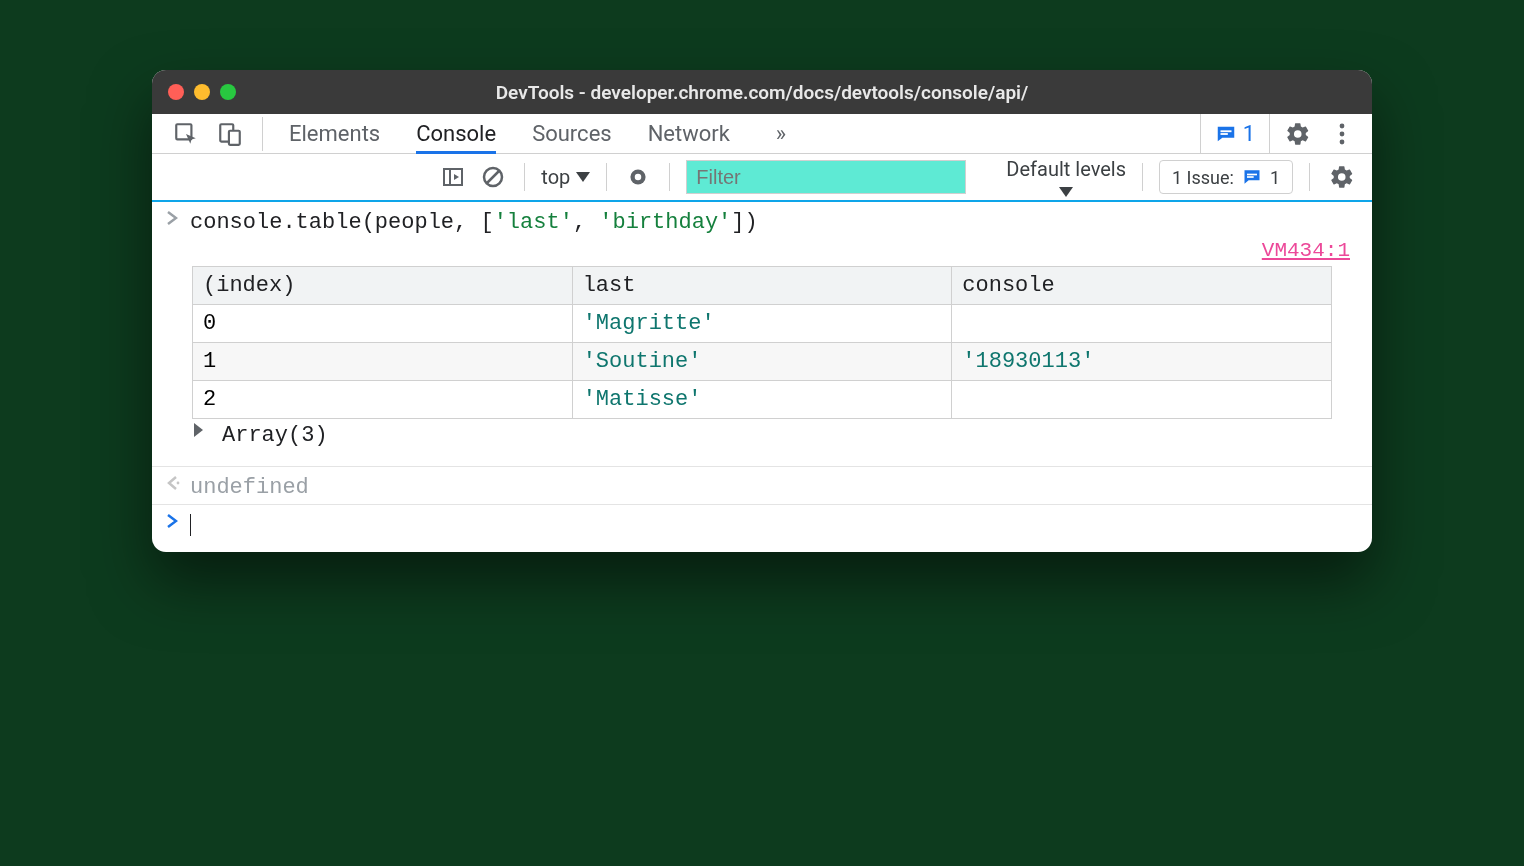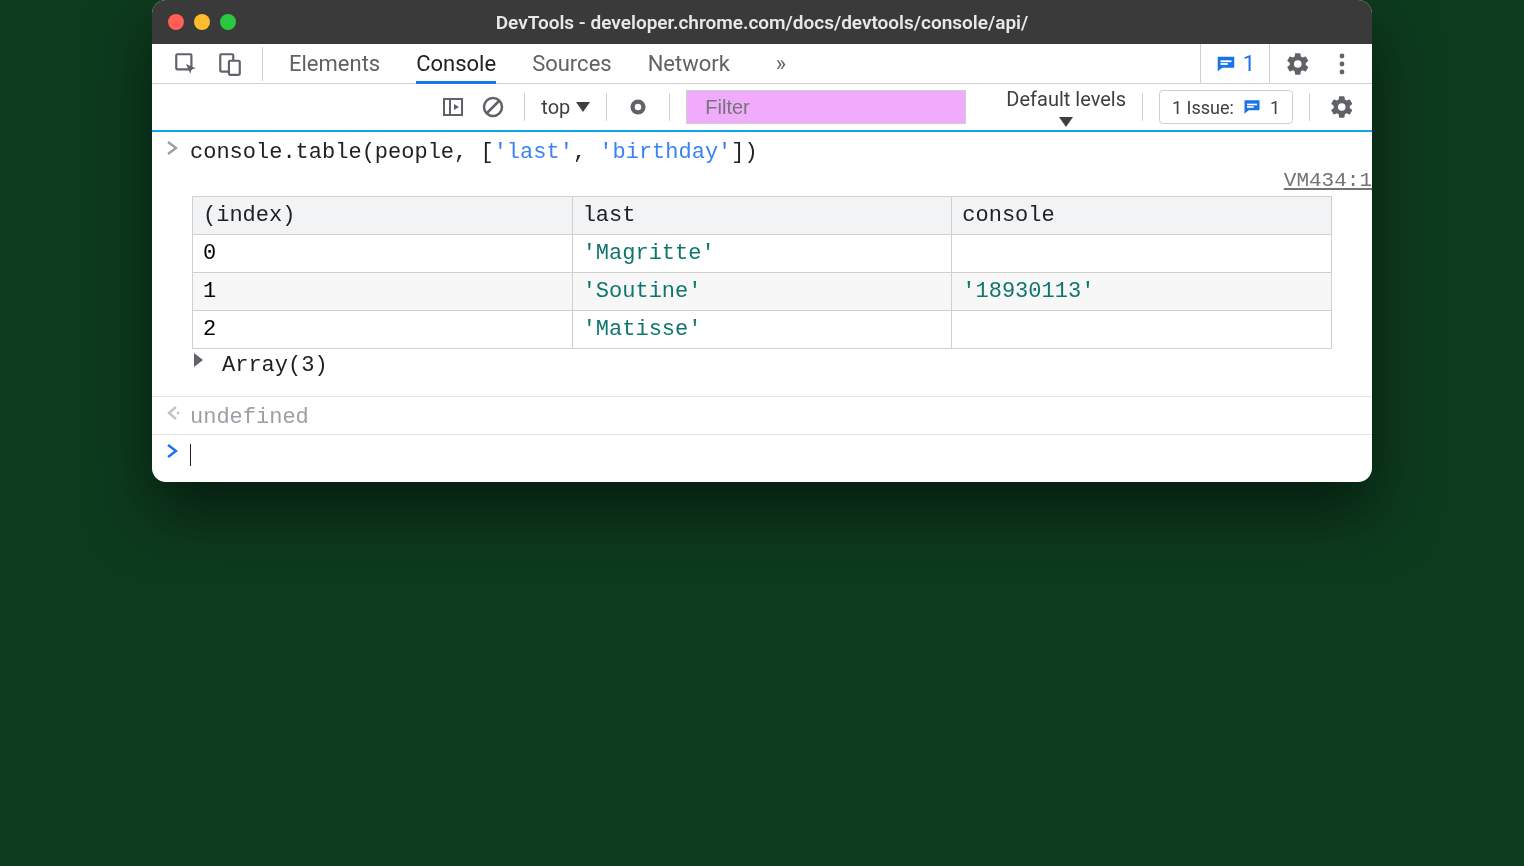--- a/index.html
+++ b/index.html
@@ -8,20 +8,21 @@
     font-family: -apple-system, BlinkMacSystemFont, "Segoe UI", Roboto, Helvetica, Arial, sans-serif;
     background: #0d3b1e;
     display: flex;
     align-items: flex-start;
     justify-content: center;
     min-height: 866px;
     width: 1524px;
   }
   .window {
     width: 1220px;
+    margin-top: 70px;
     background: #fff;
     border-radius: 14px;
     box-shadow: 0 30px 60px rgba(0,0,0,0.5);
     overflow: hidden;
   }
   .titlebar {
     background: #3a3a3a;
     height: 44px;
     display: flex;
     align-items: center;
@@ -98,46 +99,46 @@
     font-size: 20px;
     color:#5f6368;
     justify-content:flex-end;
   }
   .vsep { width:1px; height:28px; background:#d0d0d0; margin: 0 6px; }
   .context-select { display:flex; align-items:center; gap:6px; cursor:pointer; }
   .filter-input {
     border: 1px solid #d0d0d0;
     height: 34px;
     width: 280px;
-    padding: 0 18px;
+    padding: 0 9px;
     font-size: 20px;
     color:#5f6368;
-    background:#f0abfc;
+    background:#5eead4;
   }
   .levels { display:flex; align-items:center; gap:6px; cursor:pointer; color:#3c4043;flex-direction:column;}
   .issues-chip {
     display:flex; align-items:center; gap:8px;
     border:1px solid #d0d0d0;
     border-radius:4px;
     height:34px;
     padding: 0 12px;
     color:#3c4043;
     font-size: 18px;
   }
   .issues-chip .icon-msg { color:#1a73e8; }
 
   .console-body { font-family: Menlo, Consolas, "Courier New", monospace; font-size: 22px; }
   .row { display:flex; align-items:flex-start; padding: 8px 14px 4px 14px; border-bottom:1px solid #f1f1f1;}
   .marker { width: 24px; flex: none; color:#9aa0a6; }
   .marker.blue { color:#1a73e8; }
   .code { white-space: pre; color:#202124; }
-  .code .str { color:#3b82f6; }
+  .code .str { color:#15803d; }
 
   .table-wrap { margin: 4px 40px 10px 40px; }
-  .source-link { text-align:right; text-decoration:underline; color:#737373; font-size:21px;}
+  .source-link { text-align:right; text-decoration:underline; color:#ec4899; padding-right: 22px; font-size:21px;}
   table.data {
     width: 100%;
     border-collapse: collapse;
     border: 1px solid #d0d0d0;
     table-layout: fixed;
   }
   table.data th, table.data td {
     border: 1px solid #d0d0d0;
     text-align: left;
     padding: 6px 10px;

